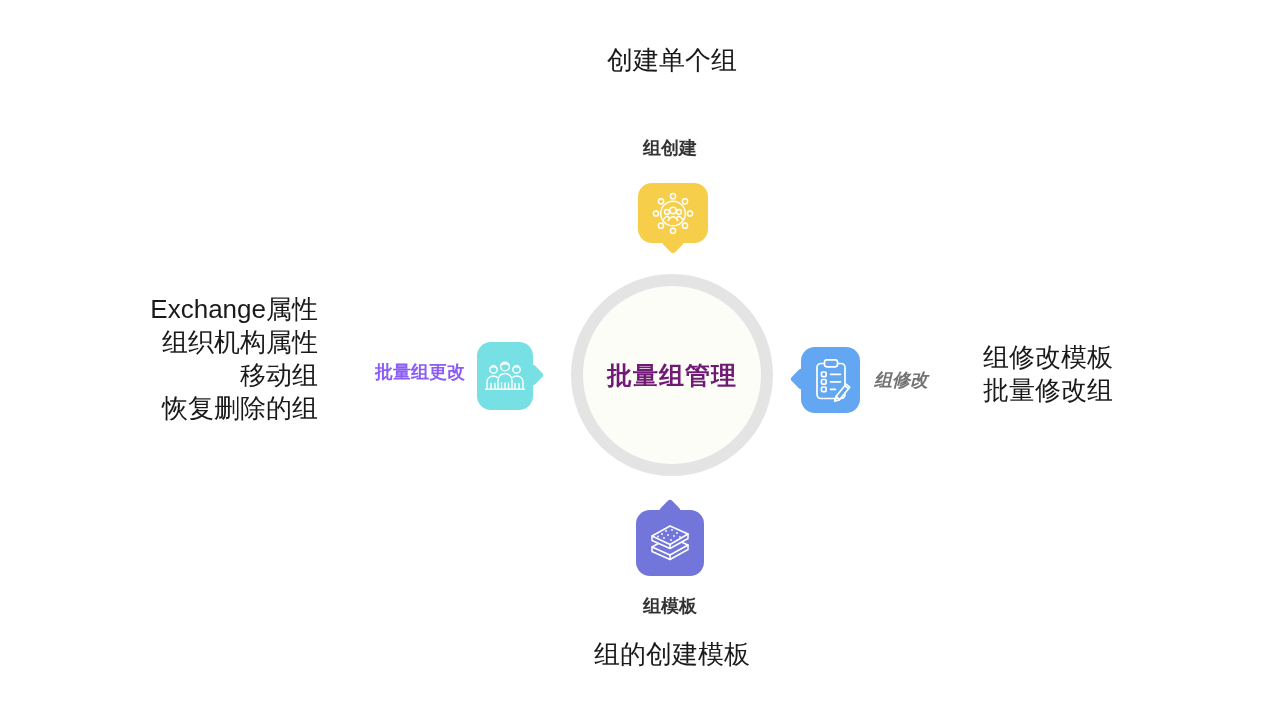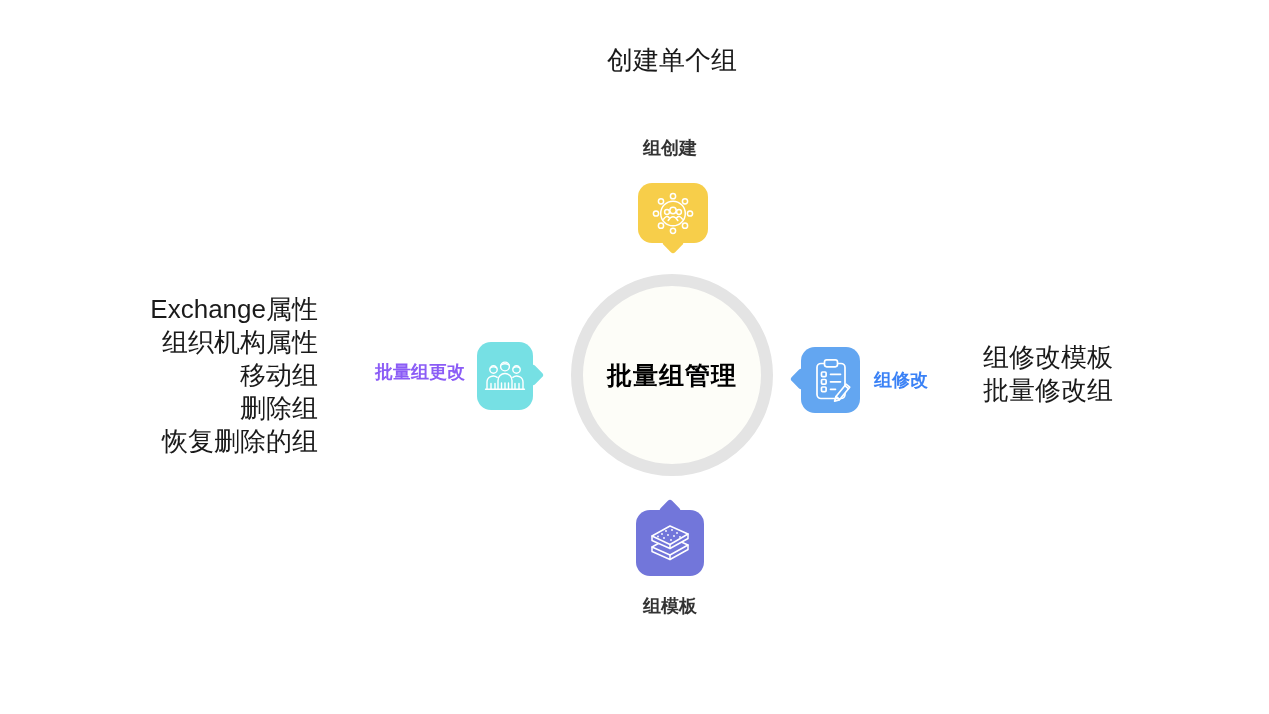--- a/index.html
+++ b/index.html
@@ -53,28 +53,27 @@
         <circle cx="36" cy="36.7" r="2.6"></circle>
         <circle cx="24" cy="41.8" r="2.6"></circle>
         <circle cx="12" cy="36.7" r="2.6"></circle>
         <circle cx="7" cy="24.5" r="2.6"></circle>
         <circle cx="12" cy="12.3" r="2.6"></circle>
       </g>
     </svg>
   </div>
 
   <div id="center-circle" style="border-color: rgb(228, 228, 228); background-color: rgb(253, 253, 248);">
-    <div class="label" style="color: #000000;">批量组管理</div>
+    <div class="label" style="color: #701a75;">批量组管理</div>
   </div>
 
   <div class="abs items right-text" style="left: 18px; top: 293px; width: 300px; color: rgb(26, 26, 26);">
     <div>Exchange属性</div>
     <div>组织机构属性</div>
     <div>移动组</div>
-    <div>删除组</div>
     <div>恢复删除的组</div>
   </div>
   <div class="abs title right-text" style="left: 265px; top: 357px; width: 200px; color: #8b5cf6;">批量组更改</div>
 
   <div class="tail" style="left: 525px; top: 367px; background-color: rgb(118, 224, 228);"></div>
   <div class="bubble" style="left: 477px; top: 342px; width: 56px; height: 68px; background-color: rgb(118, 224, 228); color: rgb(118, 224, 228);">
     <svg width="44" height="40" viewBox="0 0 44 40">
       <g stroke="#ffffff" stroke-width="1.4" fill="none" stroke-linecap="round" stroke-linejoin="round">
         <circle cx="22" cy="10.5" r="4.4"></circle>
         <path d="M18,9 q4,-2.6 8,0"></path>
@@ -102,21 +101,21 @@
         <rect x="12.5" y="31" width="4.6" height="4.6" rx="1"></rect>
         <path d="M21.5,18.3 h10"></path>
         <path d="M21.5,25.8 h10"></path>
         <path d="M21.5,33.3 h5"></path>
         <path d="M27,40.5 L37,28.2 L40.7,31.2 L30.7,43.5 Z" fill="currentColor"></path>
         <path d="M27,40.5 l-1.4,4.6 l4.6,-1.2"></path>
         <path d="M35.8,29.7 l3.6,2.9"></path>
       </g>
     </svg>
   </div>
-  <div class="abs title" style="left: 874px; top: 365px; color: #3b82f6;">组修改</div>
+  <div class="abs title" style="left: 874px; top: 365px; color: #737373; font-style: italic;">组修改</div>
   <div class="abs items" style="left: 983px; top: 341px; color: rgb(26, 26, 26);">
     <div>组修改模板</div>
     <div>批量修改组</div>
   </div>
 
   <div class="tail" style="left: 662px; top: 502px; background-color: rgb(114, 118, 218);"></div>
   <div class="bubble" style="left: 636px; top: 510px; width: 68px; height: 66px; background-color: rgb(114, 118, 218); color: rgb(114, 118, 218);">
     <svg width="48" height="44" viewBox="0 0 48 44">
       <g stroke="#ffffff" stroke-width="1.5" fill="none" stroke-linecap="round" stroke-linejoin="round">
         <path d="M6,26 L24,16 L42,24 L42,28.5 L24,38.5 L6,30.5 Z"></path>
@@ -135,15 +134,16 @@
           <circle cx="28" cy="15" r="0.9"></circle>
         <circle cx="34" cy="16" r="0.9"></circle>
           <circle cx="18" cy="17" r="0.9"></circle>
         <circle cx="25" cy="19" r="0.9"></circle>
           <circle cx="12" cy="15.5" r="0.9"></circle>
       </g>
     </svg>
   </div>
   <div class="abs title center-text" style="left: 420px; top: 591px; width: 500px; color: rgb(51, 51, 51);">组模板</div>
   <div class="abs items center-text" style="left: 422px; top: 637px; width: 500px; line-height: 34px; color: rgb(26, 26, 26);">
+    <div>组的创建模板</div>
   </div>
 
 </div>
 
 </body></html>

